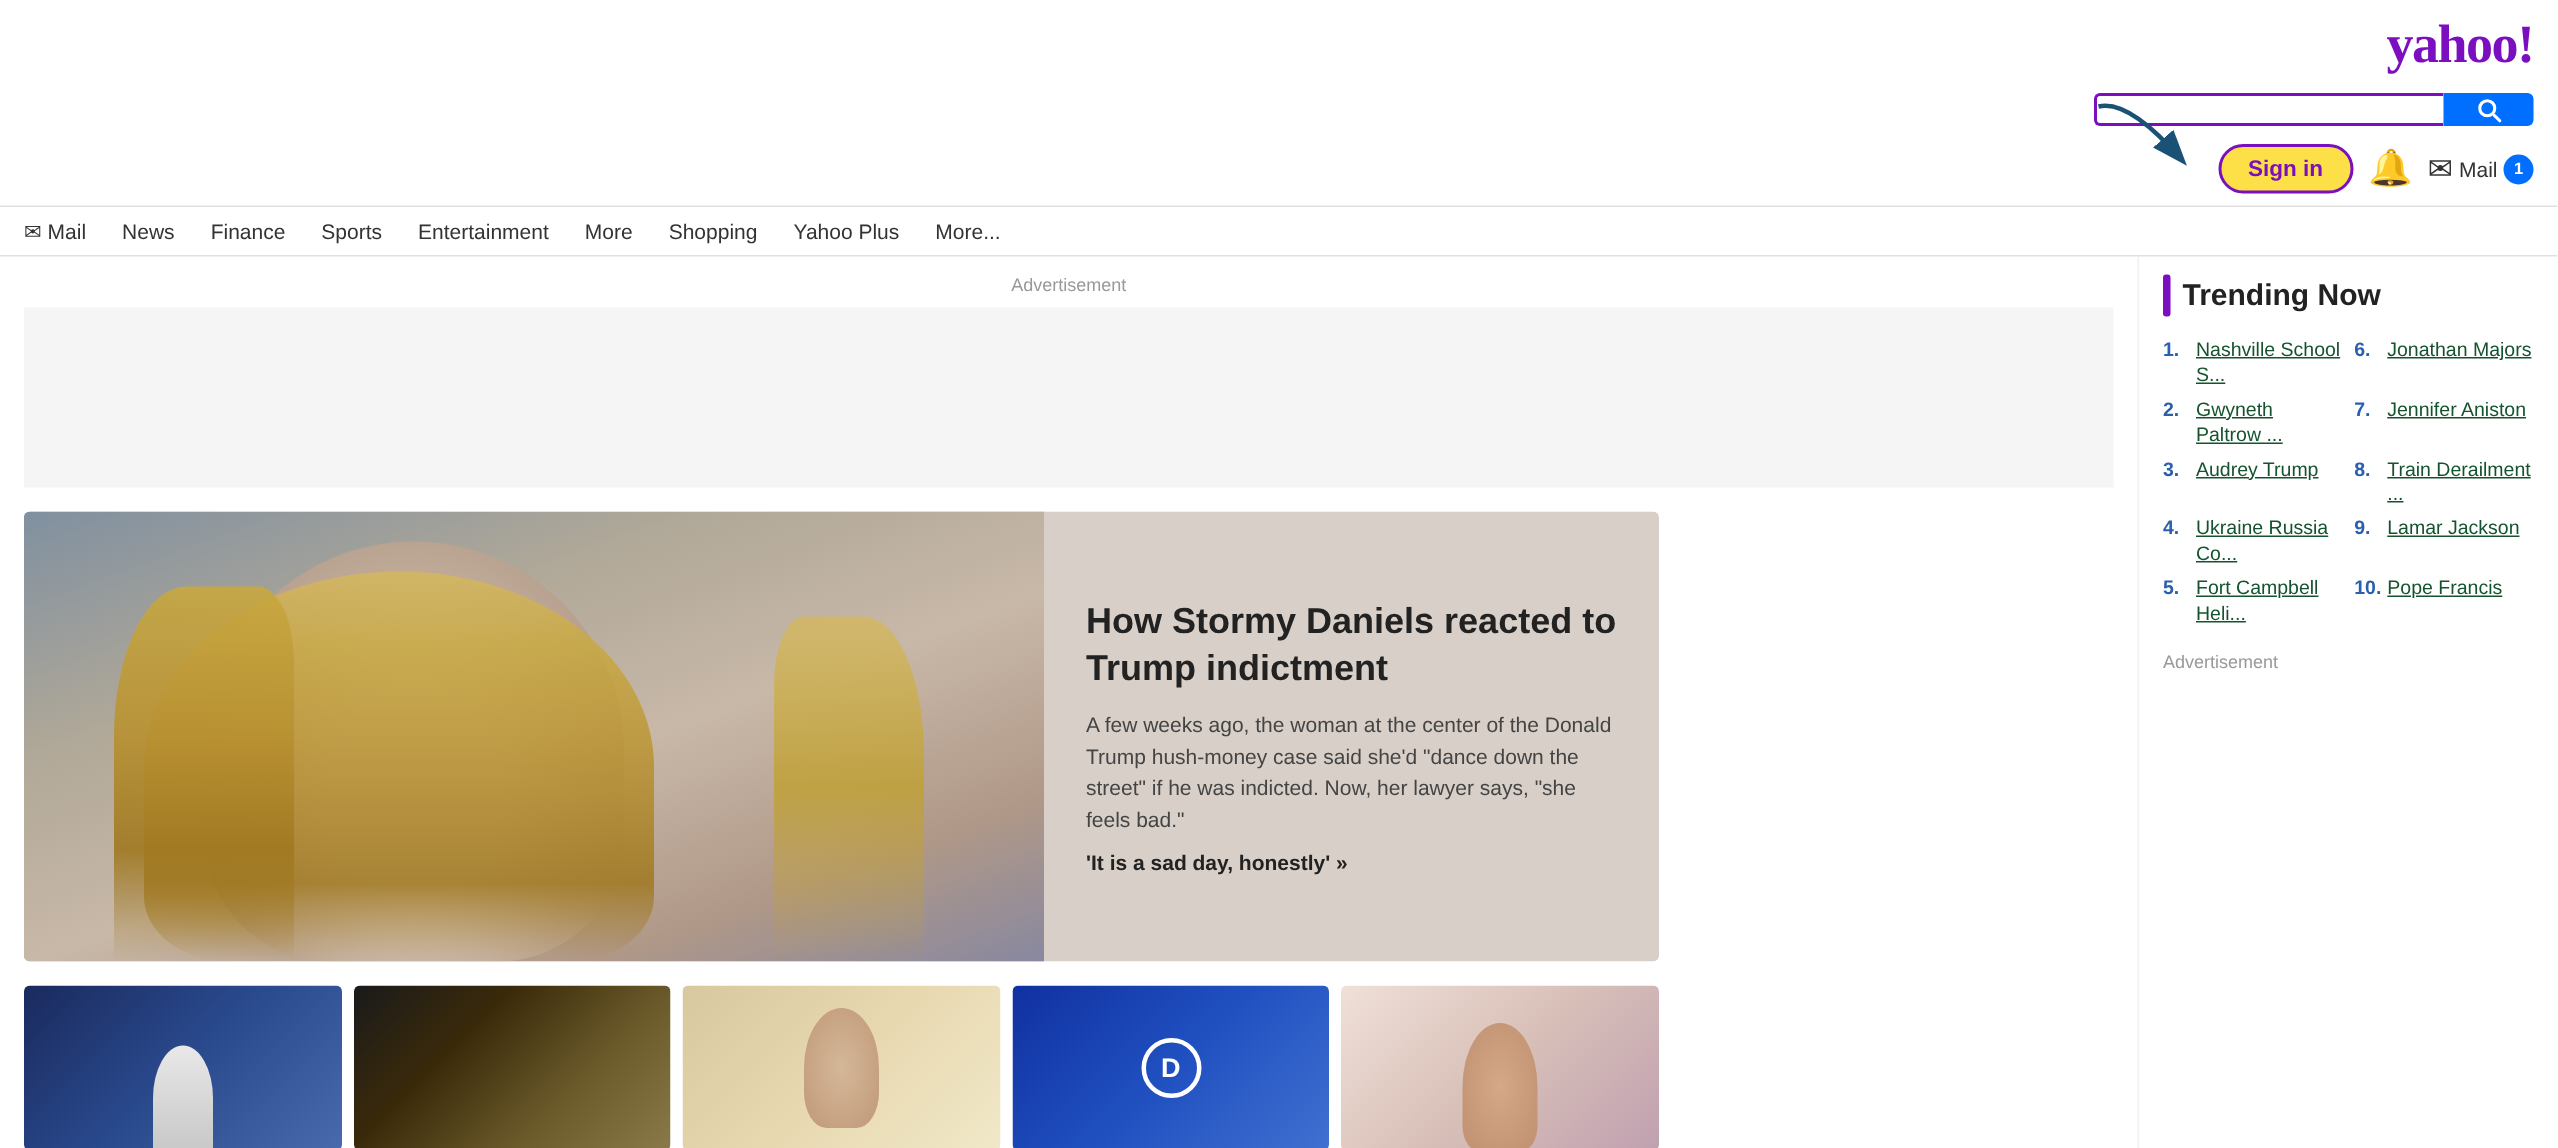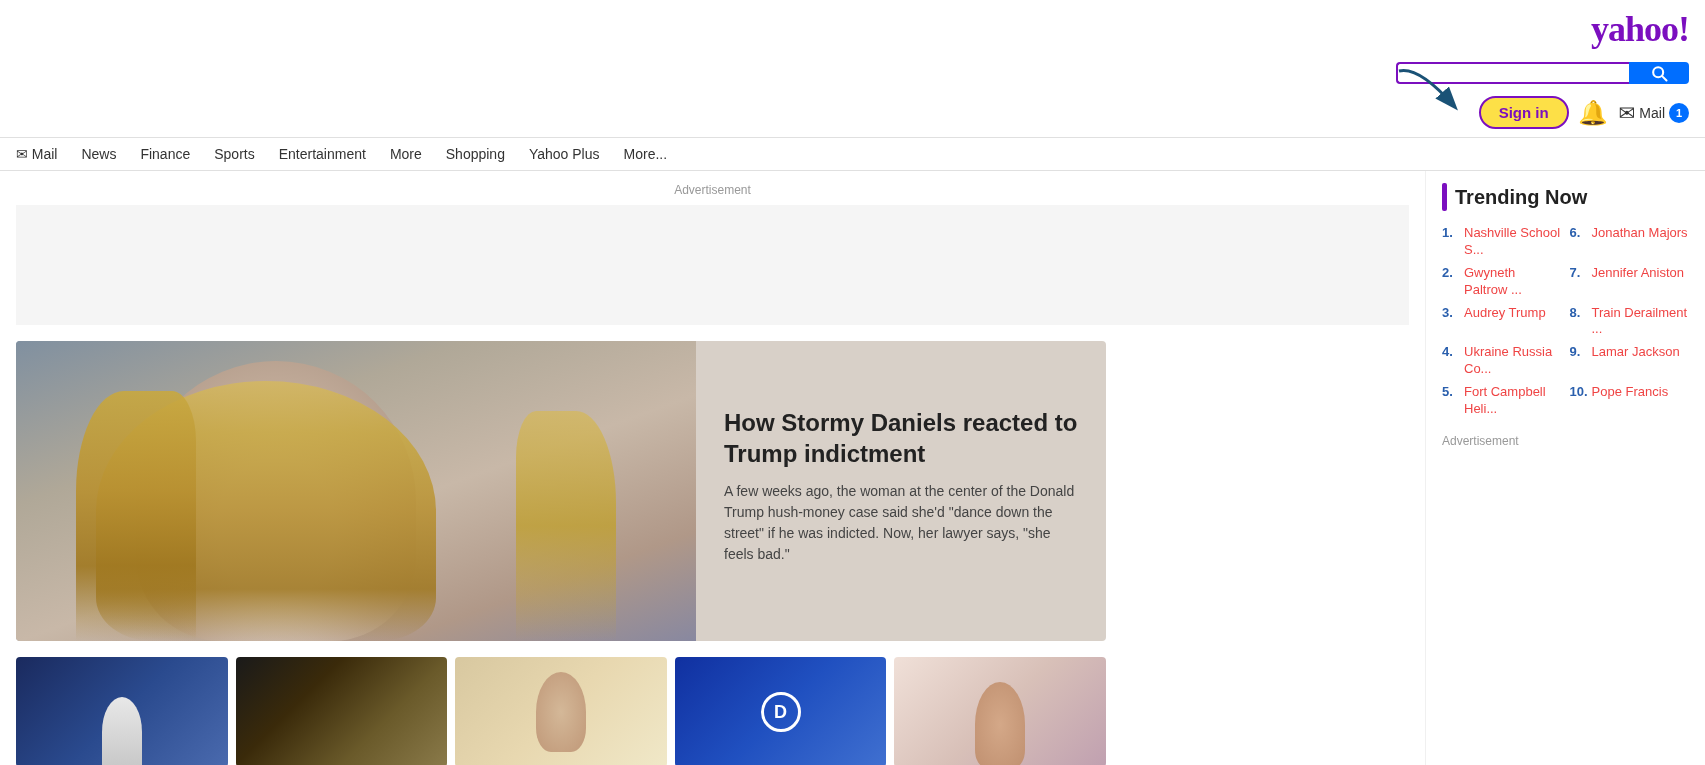--- a/index.html
+++ b/index.html
@@ -50,21 +50,21 @@
     .thumb-5 { background: linear-gradient(135deg, #e8d0c8 0%, #c8b0a8 50%, #a890a0 100%); }
 
     
     .sidebar { width: 280px; padding: 12px 16px; flex-shrink: 0; border-left: 1px solid #f0f0f0; }
     .trending-header { display: flex; align-items: center; gap: 8px; margin-bottom: 14px; }
     .trending-bar { width: 5px; height: 28px; background: #7B0FBF; border-radius: 2px; }
     .trending-title { font-size: 20px; font-weight: bold; color: #222; }
     .trending-grid { display: grid; grid-template-columns: 1fr 1fr; gap: 6px 8px; margin-bottom: 16px; }
     .trending-item { display: flex; align-items: flex-start; gap: 4px; cursor: pointer; }
     .trending-num { color: #2a5fad; font-weight: bold; font-size: 13px; min-width: 18px; }
-    .trending-text { color: #ef4444; font-size: 13px; line-height: 1.3; }
+    .trending-text { color: #14532d; font-size: 13px; line-height: 1.3; text-decoration: underline; }
     .sidebar-ad-label { color: #999; font-size: 12px; margin-top: 8px; }
     .sign-in-wrapper { position: relative; display: inline-block; }
     .arrow-svg { position: absolute; top: -35px; left: -90px; width: 100px; height: 60px; }
   </style>
 </head>
 <body>
 
 <div class="header">
   <div class="logo">yahoo!</div>
   <div class="search-bar">
@@ -125,20 +125,21 @@
         <div style="position:absolute;bottom:0;left:0;width:100%;height:100%;background:linear-gradient(160deg,#8090a0 0%,#b0a898 30%,#c8b8a8 55%,#b09888 80%,#8888a0 100%);"></div>
         <div style="position:absolute;bottom:0;left:120px;width:280px;height:280px;background:radial-gradient(ellipse at 50% 60%,#d4c4b4 30%,#c0aa98 60%,#a89080 100%);border-radius:50% 50% 30% 30%;"></div>
 
         <div style="position:absolute;bottom:0;left:80px;width:340px;height:260px;background:linear-gradient(180deg,#d4b860 0%,#c8a840 20%,#b89030 50%,#a07820 80%,transparent 100%);border-radius:60% 60% 20% 20%;opacity:0.85;"></div>
         <div style="position:absolute;bottom:0;left:60px;width:120px;height:250px;background:linear-gradient(180deg,#c8a840 0%,#b89030 40%,#a07820 70%,transparent 100%);border-radius:40% 20% 0 0;opacity:0.9;"></div>
         <div style="position:absolute;bottom:0;right:80px;width:100px;height:230px;background:linear-gradient(180deg,#d4b860 0%,#c0a030 50%,transparent 100%);border-radius:20% 40% 0 0;opacity:0.8;"></div>
       </div>
       <div class="hero-text">
         <div class="hero-headline">How Stormy Daniels reacted to Trump indictment</div>
         <div class="hero-summary">A few weeks ago, the woman at the center of the Donald Trump hush-money case said she'd "dance down the street" if he was indicted. Now, her lawyer says, "she feels bad."</div>
+        <a class="hero-link">'It is a sad day, honestly' »</a>
       </div>
     </div>
 
     <div class="thumbnails">
       <div class="thumb thumb-1">
 
         <div style="width:100%;height:100%;background:linear-gradient(135deg,#1a2a5e,#2a4a8e,#4a6aae);display:flex;align-items:flex-end;justify-content:center;">
           <div style="width:40px;height:70px;background:linear-gradient(180deg,#e8e8e8 0%,#c8c8c8 100%);border-radius:50% 50% 0 0;margin-bottom:0;"></div>
         </div>
       </div>

